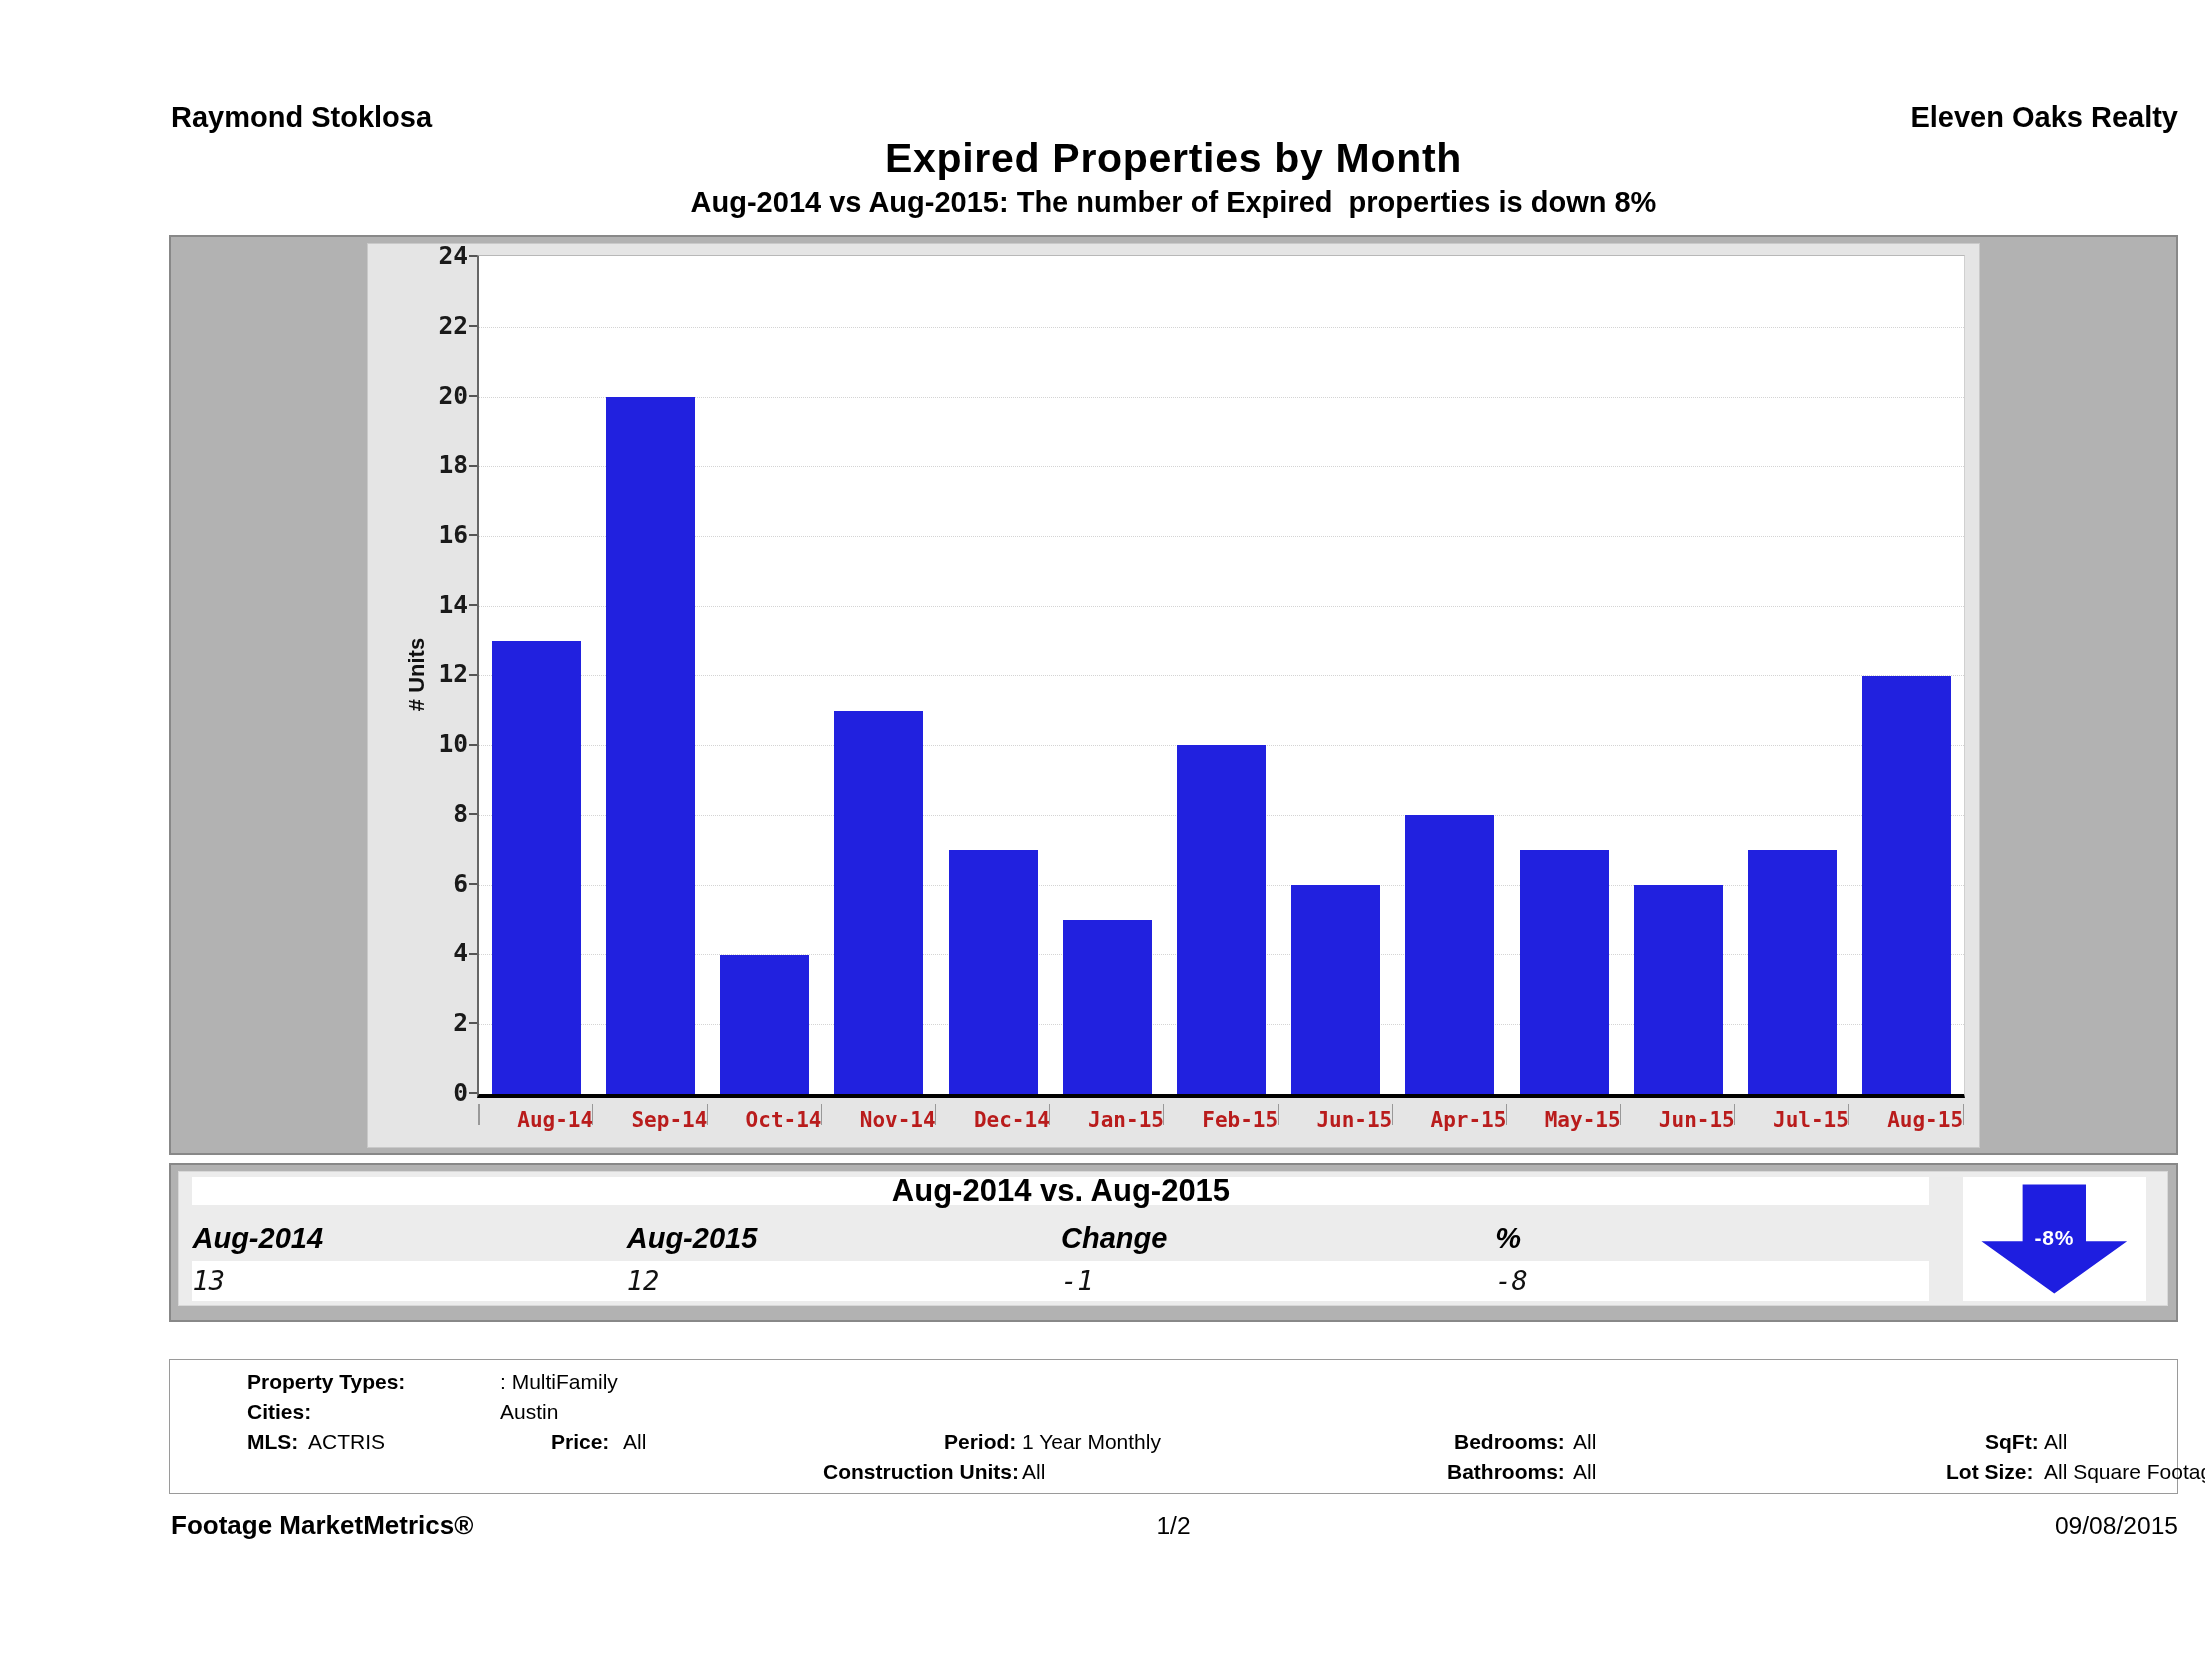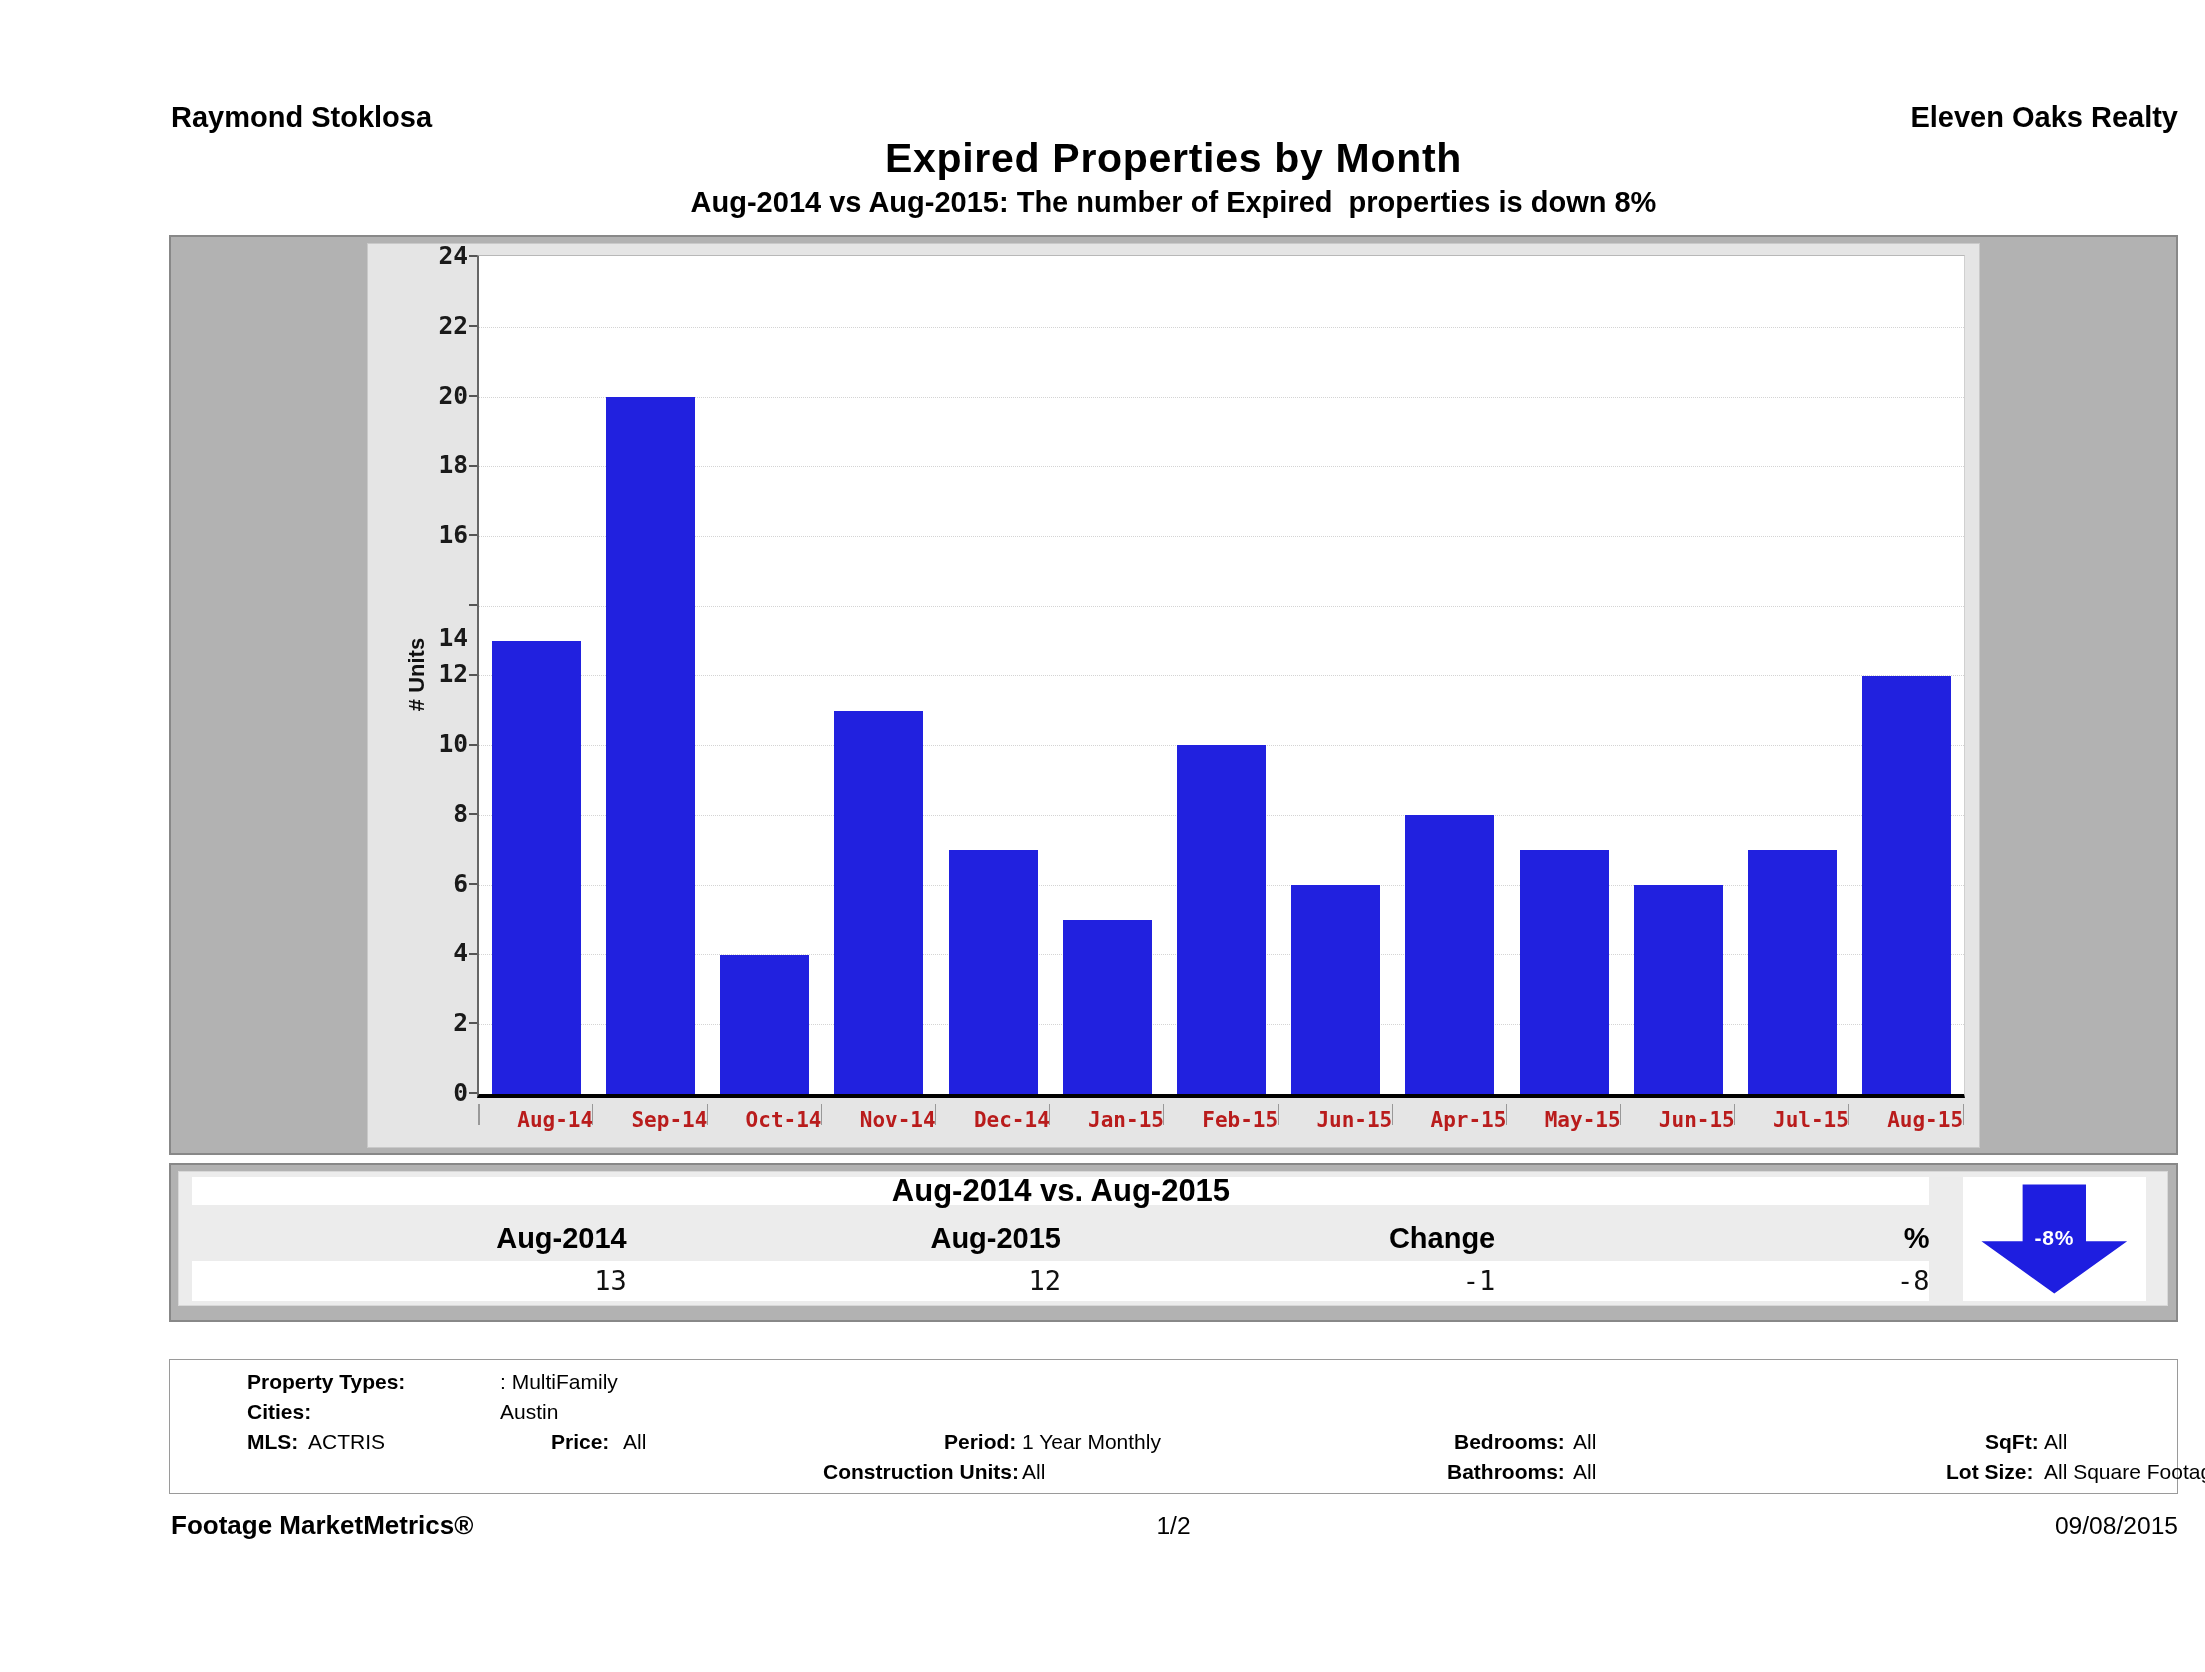--- a/index.html
+++ b/index.html
@@ -72,21 +72,21 @@
   .sum-header-row {
     position:absolute; left:13.7px; top:46px; width:1737px; height:42px;
     display:flex; align-items:center;
     font-size:29px; font-weight:bold;
   }
   .sum-value-row {
     position:absolute; left:13.7px; top:89px; width:1737px; height:40px; background:#ffffff;
     display:flex; align-items:center;
     font-family:"DejaVu Sans Mono", monospace; font-size:27px; color:#111;
   }
-  .sum-cell { flex:1 1 0; text-align:right; }
+  .sum-cell { flex:1 1 0; text-align:left;font-style:italic; }
   .arrow-box {
     position:absolute; left:1784px; top:5.5px; width:183px; height:124px; background:#ffffff;
   }
   .arrow-shape {
     position:absolute; left:12.3px; top:4.1px; right:12.3px; bottom:4.1px; background:#1e1ee0;
     clip-path:polygon(30% 3%, 70% 3%, 70% 52%, 96% 52%, 50% 97%, 4% 52%, 30% 52%);
   }
   .arrow-label {
     position:absolute; left:0; top:49px; width:100%; text-align:center;
     color:#ffffff; font-size:21px; font-weight:bold; letter-spacing:0.7px;
@@ -206,21 +206,21 @@
         <div class="y-tick-label" style="top: 694px;">4</div>
         <div class="y-tick-mark" style="top: 709px;"></div>
         <div class="y-tick-label" style="top: 625px;">6</div>
         <div class="y-tick-mark" style="top: 639px;"></div>
         <div class="y-tick-label" style="top: 555px;">8</div>
         <div class="y-tick-mark" style="top: 569px;"></div>
         <div class="y-tick-label" style="top: 485px;">10</div>
         <div class="y-tick-mark" style="top: 500px;"></div>
         <div class="y-tick-label" style="top: 415px;">12</div>
         <div class="y-tick-mark" style="top: 430px;"></div>
-        <div class="y-tick-label" style="top: 346px; margin-top: 33px;">14</div>
+        <div class="y-tick-label" style="top: 346px;">14</div>
         <div class="y-tick-mark" style="top: 360px;"></div>
         <div class="y-tick-label" style="top: 276px;">16</div>
         <div class="y-tick-mark" style="top: 290px;"></div>
         <div class="y-tick-label" style="top: 206px;">18</div>
         <div class="y-tick-mark" style="top: 221px;"></div>
         <div class="y-tick-label" style="top: 137px;">20</div>
         <div class="y-tick-mark" style="top: 151px;"></div>
         <div class="y-tick-label" style="top: 67px;">22</div>
         <div class="y-tick-mark" style="top: 81px;"></div>
         <div class="y-tick-label" style="top: -2.7px;">24</div>

